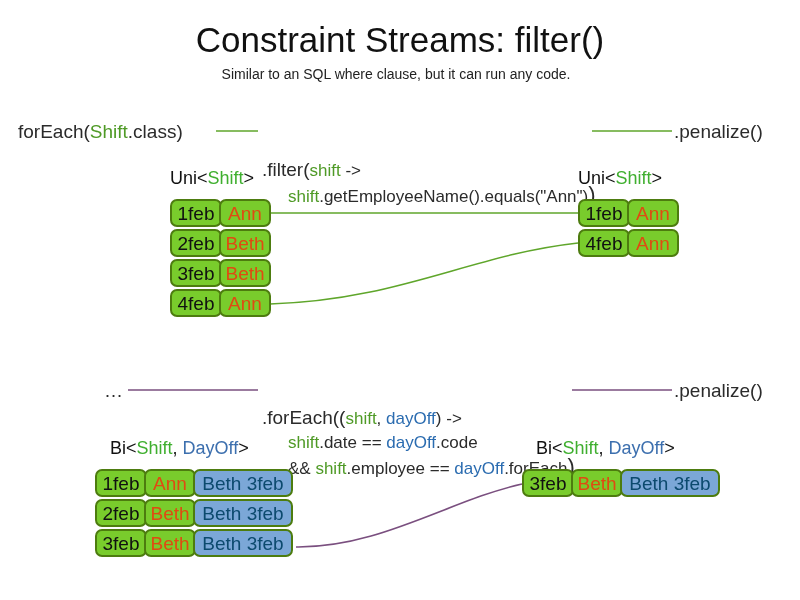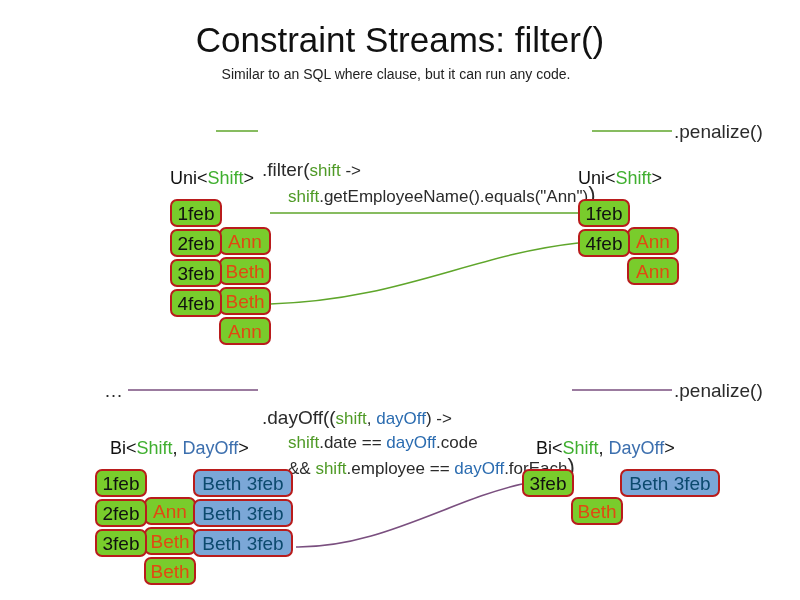--- a/index.html
+++ b/index.html
@@ -67,33 +67,33 @@
 
   
   .tuple {
     position: absolute;
     display: flex;
     height: 28px;
   }
   .cell {
     box-sizing: border-box;
     height: 28px;
-    border: 2px solid #b91c1c;
+    border: 2px solid #4d7c0f;
     border-radius: 7px;
     display: flex;
     align-items: center;
     justify-content: center;
     font-size: 19px;
     line-height: 1;
     margin-right: -3px;
   }
   .cell.green { background: #79CC2C; }
   .cell.blue  { background: #7BA7D7; }
   .cell.date  { color: #111111; }
-  .cell.name  { color: #E04A12; margin-top: 28px; }
+  .cell.name  { color: #E04A12; }
   .cell.pair  { color: #0c4a6e; }
 
   
   svg.links {
     position: absolute;
     left: 0; top: 0;
     width: 800px;
     height: 600px;
     pointer-events: none;
   }
@@ -118,20 +118,23 @@
 
     <path class="ln-green" d="M 270 304 C 400 300 470 255 578 243"></path>
 
     <line class="ln-purple" x1="128" y1="390" x2="258" y2="390"></line>
 
     <line class="ln-purple" x1="572" y1="390" x2="672" y2="390"></line>
 
     <path class="ln-purple" d="M 296 547 C 380 548 450 500 522 484"></path>
   </svg>
 
+  <div class="big" style="left:18px; top:121px;">
+    <span>forEach(</span><span class="shift">Shift</span><span>.class)</span>
+  </div>
 
   <div class="code" style="left:262px; top:110px;">
     <div>
       <span style="font-size:19px;">.filter(</span><span class="shift">shift</span><span> -&gt;</span>
     </div>
     <div style="padding-left:26px;">
       <span class="shift">shift</span><span>.getEmployeeName().equals("Ann")</span><span class="paren-big">)</span>
     </div>
   </div>
 
@@ -167,21 +170,21 @@
   </div>
   <div class="tuple" style="left:578px; top:229px;">
     <div class="cell green date" style="width:52px;">4feb</div>
     <div class="cell green name" style="width:52px;">Ann</div>
   </div>
 
   <div class="big" style="left:104px; top:380px;">…</div>
 
   <div class="code" style="left:262px; top:358px;">
     <div>
-      <span style="font-size:19px;">.dayOff((</span><span class="shift">shift</span><span>, </span><span class="dayoff">dayOff</span><span>) -&gt;</span>
+      <span style="font-size:19px;">.forEach((</span><span class="shift">shift</span><span>, </span><span class="dayoff">dayOff</span><span>) -&gt;</span>
     </div>
     <div style="padding-left:26px;">
       <span class="shift">shift</span><span>.date == </span><span class="dayoff">dayOff</span><span>.code</span>
     </div>
     <div style="padding-left:26px;">
       <span>&amp;&amp; </span><span class="shift">shift</span><span>.employee == </span><span class="dayoff">dayOff</span><span>.forEach</span><span class="paren-big">)</span>
     </div>
   </div>
 
   <div class="big" style="left:674px; top:380px;">.penalize()</div>

